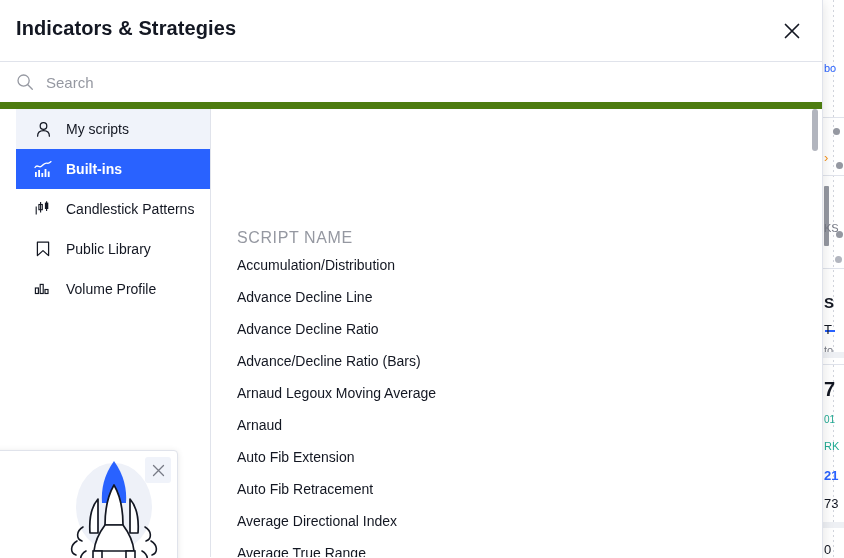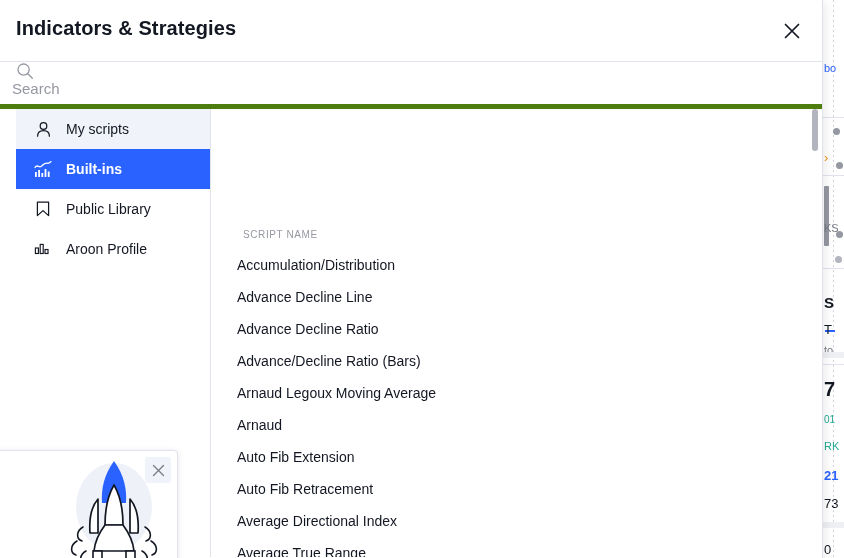--- a/index.html
+++ b/index.html
@@ -96,24 +96,24 @@
     justify-content: center;
     cursor: pointer;
     border-radius: 4px;
   }
   .close-btn svg { display: block; }
 
   
   .search-row {
     position: relative;
     height: 47px;
-    border-bottom: 5px solid #4d7c0f;
+    border-bottom: 7px solid #4d7c0f;
     box-sizing: border-box;
     display: flex;
-    flex-direction: column;
+    align-items: center;
   }
   .search-icon {
     margin-left: 16px;
     width: 18px; height: 18px;
     display: flex;
     align-items: center;
     justify-content: center;
   }
   .search-input {
     border: none;
@@ -179,23 +179,23 @@
   }
 
   
   .list-pane {
     position: relative;
     flex: 1 1 auto;
     overflow: hidden;
   }
   .col-head {
     position: absolute;
-    left: 32px;
+    left: 26px;
     top: 120px;
-    font-size: 10px;
+    font-size: 16px;
     letter-spacing: 0.6px;
     color: #9598a1;
     text-transform: uppercase;
   }
   .script-list {
     position: absolute;
     left: 0;
     top: 140px;
     right: 0;
   }
@@ -349,39 +349,51 @@
             <rect x="2" y="13" width="1.8" height="5" fill="#ffffff"></rect>
             <rect x="5.2" y="11" width="1.8" height="7" fill="#ffffff"></rect>
             <rect x="8.4" y="14" width="1.8" height="4" fill="#ffffff"></rect>
             <rect x="11.6" y="10" width="1.8" height="8" fill="#ffffff"></rect>
             <rect x="14.8" y="12.5" width="1.8" height="5.5" fill="#ffffff"></rect>
           </svg>
         </span>
         <span class="side-label">Built-ins</span>
       </div>
 
+      <div class="side-item">
+        <span class="side-icon">
+          <svg width="20" height="20" viewBox="0 0 20 20">
+            <path d="M3.2 7.5 L3.2 15.5" stroke="#131722" stroke-width="1.1"></path>
+            <path d="M7.6 3 L7.6 13.5" stroke="#131722" stroke-width="1.1"></path>
+            <rect x="5.9" y="5.5" width="3.4" height="5.2" fill="none" stroke="#131722" stroke-width="1.1"></rect>
+            <path d="M13.6 2.2 L13.6 12" stroke="#131722" stroke-width="1.1"></path>
+            <rect x="11.9" y="3.6" width="3.4" height="6.4" fill="#131722"></rect>
+          </svg>
+        </span>
+        <span class="side-label">Candlestick Patterns</span>
+      </div>
 
       <div class="side-item">
         <span class="side-icon">
           <svg width="18" height="18" viewBox="0 0 18 18">
             <path d="M3.4 2.2 L14.6 2.2 L14.6 15.6 L9 10.6 L3.4 15.6 Z" fill="none" stroke="#131722" stroke-width="1.25" stroke-linejoin="round"></path>
           </svg>
         </span>
         <span class="side-label">Public Library</span>
       </div>
 
       <div class="side-item">
         <span class="side-icon">
           <svg width="20" height="20" viewBox="0 0 20 20">
             <rect x="2.4" y="9" width="3" height="5.5" fill="none" stroke="#131722" stroke-width="1.15"></rect>
             <rect x="7.2" y="5.4" width="3" height="9.1" fill="none" stroke="#131722" stroke-width="1.15"></rect>
             <rect x="12" y="10.5" width="3" height="4" fill="none" stroke="#131722" stroke-width="1.15"></rect>
           </svg>
         </span>
-        <span class="side-label">Aroon Profile</span>
+        <span class="side-label">Volume Profile</span>
       </div>
     </div>
 
     <div class="list-pane">
       <div class="col-head">SCRIPT NAME</div>
       <div class="script-list" id="script-list">
           <div class="script-row">
             <span class="script-name">Accumulation/Distribution</span>
           </div>
           <div class="script-row">

